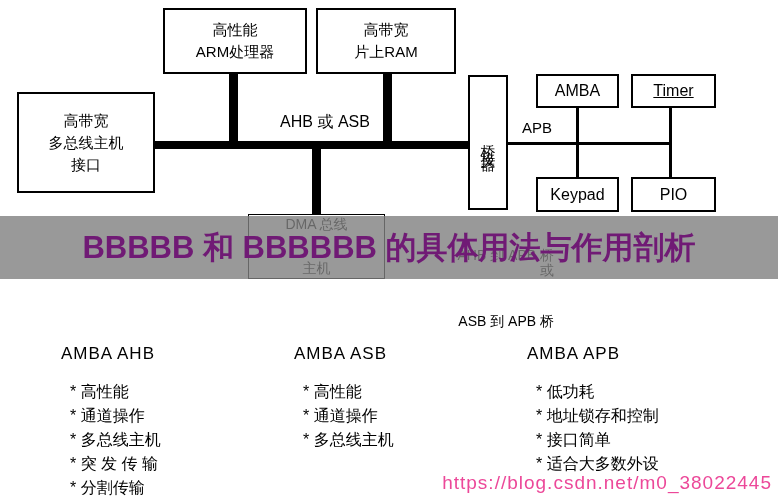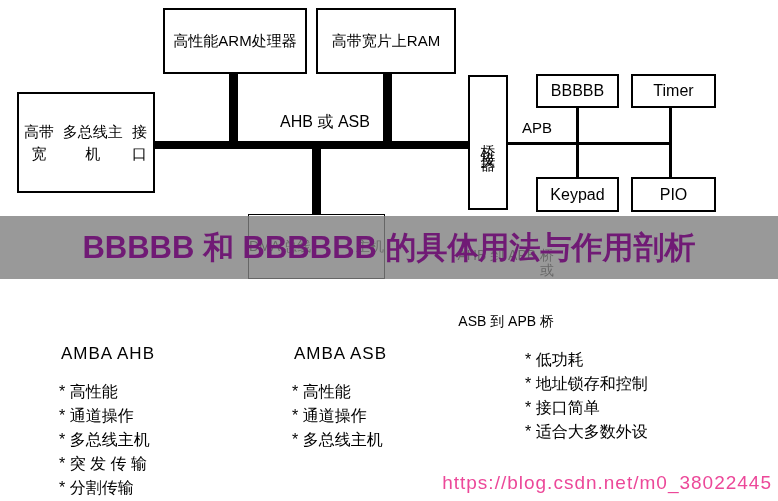--- a/index.html
+++ b/index.html
@@ -2,33 +2,33 @@
 <html><head>
 <meta charset="utf-8">
 <style>
   html,body{margin:0;padding:0;background:#ffffff;}
   #screen{
     position:relative;width:778px;height:501px;background:#ffffff;overflow:hidden;
     font-family:"Liberation Sans","DejaVu Sans",sans-serif;color:#000;
   }
   .box{
     position:absolute;background:#fff;border:2px solid #000;box-sizing:border-box;
-    display:flex;flex-direction:row;align-items:center;justify-content:center;
+    display:flex;flex-direction:column;align-items:center;justify-content:center;
     text-align:center;font-size:15px;line-height:22px;
   }
   .line{position:absolute;background:#000;}
   .dlabel{position:absolute;white-space:nowrap;}
   
   #arm-box{left:163px;top:8px;width:144px;height:66px;}
   #ram-box{left:316px;top:8px;width:140px;height:66px;}
   #extmem-box{left:17px;top:92px;width:138px;height:101px;}
   #bridge-box{left:468px;top:75px;width:40px;height:135px;}
   #bridge-box .vtext{writing-mode:vertical-rl;letter-spacing:7px;font-size:15px;}
   #uart-box{left:536px;top:74px;width:83px;height:34px;font-size:16px;}
-  #timer-box{left:631px;top:74px;width:85px;height:34px;font-size:16px;}
+  #timer-box{left:631px;top:74px;width:85px;height:34px;font-size:16px;text-decoration:underline;}
   #keypad-box{left:536px;top:177px;width:83px;height:35px;font-size:16px;}
   #pio-box{left:631px;top:177px;width:85px;height:35px;font-size:16px;}
   #dma-box{left:248px;top:214px;width:137px;height:65px;border-width:1px;font-size:14px;line-height:19px;z-index:1;justify-content:space-between;}
   
   #ahb-bus{left:155px;top:141px;width:313px;height:8px;}
   #arm-drop{left:229px;top:73px;width:9px;height:68px;}
   #ram-drop{left:383px;top:73px;width:9px;height:68px;}
   #dma-drop{left:312px;top:149px;width:9px;height:65px;}
   #apb-bus{left:508px;top:142px;width:164px;height:3px;}
   #uart-drop{left:576px;top:107px;width:3px;height:70px;}
@@ -46,21 +46,21 @@
     background:rgba(127,127,127,0.8);
     display:flex;align-items:center;justify-content:center;
   }
   #banner-title{font-size:31px;font-weight:bold;color:#701a75;white-space:nowrap;}
   
   .col{position:absolute;top:344px;}
   #col-ahb{left:55px;width:215px;}
   #col-asb{left:288px;width:215px;}
   #col-apb{left:521px;width:240px;}
   .col-title{font-size:17px;margin:0 0 16px 6px;font-weight:normal;letter-spacing:1px;}
-  .col ul{list-style:none;margin:4px;padding:0;font-size:16px;line-height:24px;}
+  .col ul{list-style:none;margin:15px;padding:0;font-size:16px;line-height:24px;}
   
   #watermark{
     position:absolute;top:472px;right:6px;font-size:19px;color:#ec4899;
     white-space:nowrap;letter-spacing:1px;
   }
 </style>
 </head>
 <body>
 
 <div id="screen">
@@ -75,21 +75,21 @@
   </div>
   <div class="box" id="extmem-box">
     <span>高带宽</span>
     <span>多总线主机</span>
     <span>接口</span>
   </div>
   <div class="box" id="bridge-box">
     <span class="vtext">桥接器</span>
   </div>
   <div class="box" id="uart-box">
-    <span>BBBBB</span>
+    <span>AMBA</span>
   </div>
   <div class="box" id="timer-box">
     <span>Timer</span>
   </div>
   <div class="box" id="pio-box">
     <span>PIO</span>
   </div>
   <div class="box" id="keypad-box">
     <span>Keypad</span>
   </div>
@@ -128,20 +128,21 @@
   </div>
   <div class="col" id="col-asb">
     <h3 class="col-title">AMBA ASB</h3>
     <ul>
       <li>* 高性能</li>
       <li>* 通道操作</li>
       <li>* 多总线主机</li>
     </ul>
   </div>
   <div class="col" id="col-apb">
+    <h3 class="col-title">AMBA APB</h3>
     <ul>
       <li>* 低功耗</li>
       <li>* 地址锁存和控制</li>
       <li>* 接口简单</li>
       <li>* 适合大多数外设</li>
     </ul>
   </div>
 
   <div id="watermark">https://blog.csdn.net/m0_38022445</div>
 

